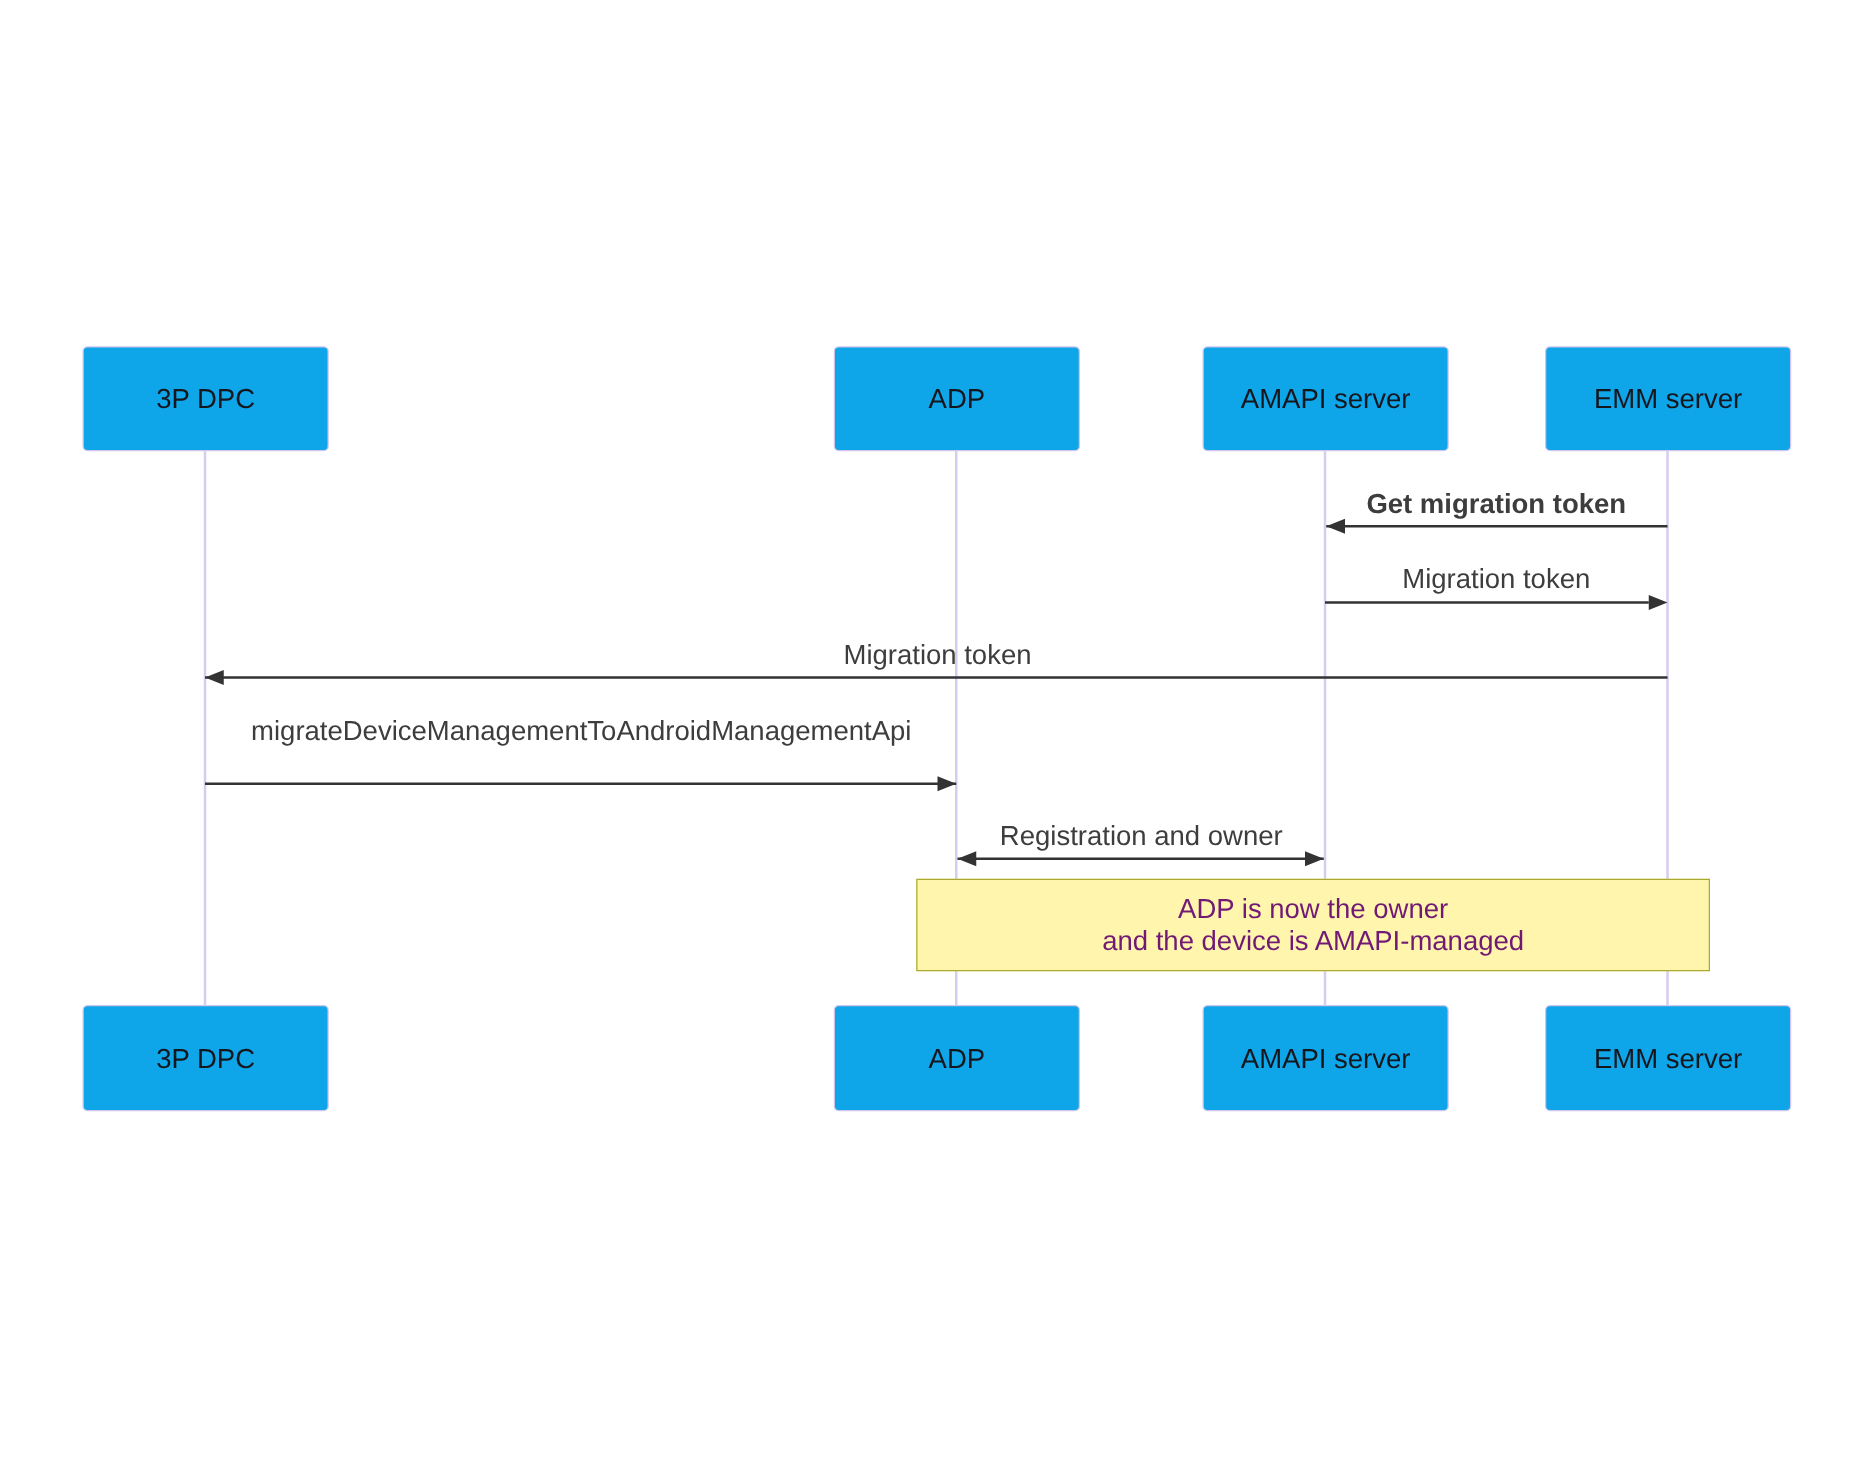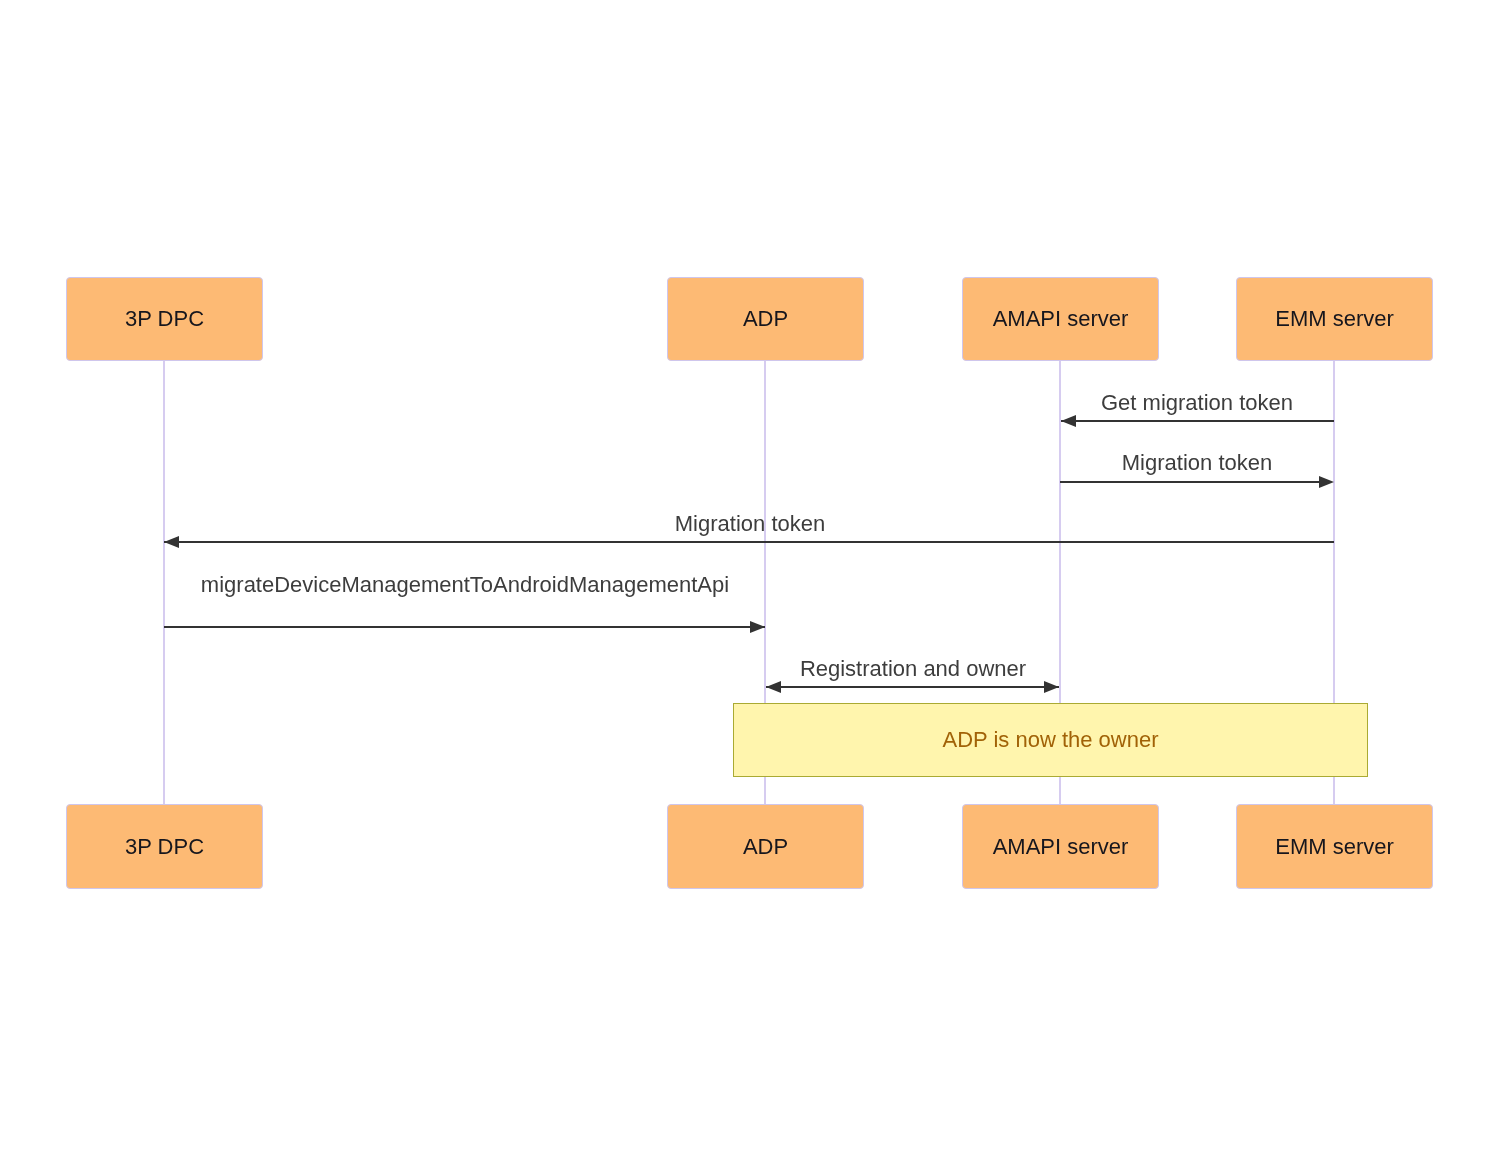--- a/index.html
+++ b/index.html
@@ -12,21 +12,21 @@
     position: relative;
     width: 1500px;
     height: 1169px;
     background: #ffffff;
     overflow: hidden;
   }
   .actor-box {
     position: absolute;
     width: 197px;
     height: 84px;
-    background: #fdba74;
+    background: #0ea5e9;
     border: 1px solid #CFC6EC;
     border-radius: 4px;
     display: flex;
     align-items: center;
     justify-content: center;
     font-size: 22px;
     color: #16161d;
     box-sizing: border-box;
   }
   .lifeline {
@@ -67,21 +67,21 @@
     height: 74px;
     background: #FFF5AD;
     border: 1px solid #AAAA33;
     box-sizing: border-box;
     display: flex;
     flex-direction: column;
     align-items: center;
     justify-content: center;
     font-size: 22px;
     line-height: 26px;
-    color: #a16207;
+    color: #701a75;
     text-align: center;
   }
 </style>
 </head>
 <body>
 
 <div id="canvas">
 
   <div class="lifeline" style="left:163px;"></div>
   <div class="lifeline" style="left:764px;"></div>
@@ -94,21 +94,21 @@
   <div class="actor-box" style="left:667px; top:277px;">
       <span>ADP</span>
     </div>
   <div class="actor-box" style="left:962px; top:277px;">
       <span>AMAPI server</span>
     </div>
   <div class="actor-box" style="left:1236px;top:277px;">
       <span>EMM server</span>
     </div>
 
-  <div class="msg-label" style="left:1197px; top:390px;">Get migration token</div>
+  <div class="msg-label" style="left:1197px; top:390px;font-weight:bold;">Get migration token</div>
   <div class="msg-line" style="left:1061px; top:420px; width:273px;"></div>
   <div class="head head-left" style="left:1061px; top:415px;"></div>
 
   <div class="msg-label" style="left:1197px; top:450px;">Migration token</div>
   <div class="msg-line" style="left:1060px; top:481px; width:259px;"></div>
   <div class="head head-right" style="left:1319px; top:476px;"></div>
 
   <div class="msg-label" style="left:750px; top:511px;">Migration token</div>
   <div class="msg-line" style="left:164px; top:541px; width:1170px;"></div>
   <div class="head head-left" style="left:164px; top:536px;"></div>
@@ -119,20 +119,21 @@
   <div class="msg-line" style="left:164px; top:626px; width:601px;"></div>
   <div class="head head-right" style="left:750px; top:621px;"></div>
 
   <div class="msg-label" style="left:913px; top:656px;">Registration and owner</div>
   <div class="msg-line" style="left:766px; top:686px; width:293px;"></div>
   <div class="head head-left" style="left:766px;  top:681px;"></div>
   <div class="head head-right" style="left:1044px; top:681px;"></div>
 
   <div class="note-box">
     <div>ADP is now the owner</div>
+    <div>and the device is AMAPI-managed</div>
   </div>
 
   <div class="actor-box" style="left:66px;  top:804px; height:85px;">
       <span>3P DPC</span>
     </div>
   <div class="actor-box" style="left:667px; top:804px; height:85px;">
       <span>ADP</span>
     </div>
   <div class="actor-box" style="left:962px; top:804px; height:85px;">
       <span>AMAPI server</span>

